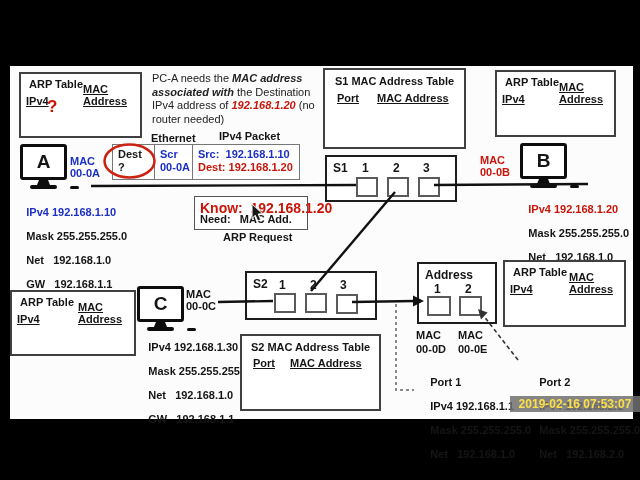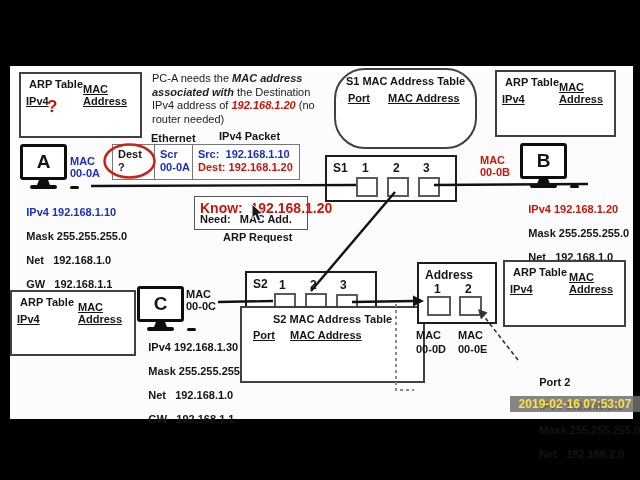--- a/index.html
+++ b/index.html
@@ -56,21 +56,21 @@
     <span class="arp-title">ARP Table</span>
     <span class="arp-col2"><span>MAC</span><br><span>Address</span></span>
     <span class="arp-col1">IPv4</span>
     <span class="arp-q">?</span>
   </div>
 
   <div class="note">
     <span>PC-A needs the </span><span class="em">MAC address</span><span> </span><span class="em">associated with</span><span> the Destination IPv4 address of </span><span class="em red">192.168.1.20</span><span> (no router needed)</span>
   </div>
 
-  <div class="mac-table" style="left:334px;top:68px;width:139px;height:77px;border-radius:31px;">
+  <div class="mac-table" style="left:323px;top:68px;width:139px;height:77px;">
     <span class="mt-title">S1 MAC Address Table</span>
     <span class="mt-port">Port</span>
     <span class="mt-mac">MAC Address</span>
   </div>
 
   <div class="arp-box" style="left:495px;top:70px;width:117px;height:63px;">
     <span class="arp-title">ARP Table</span>
     <span class="arp-col2"><span>MAC</span><br><span>Address</span></span>
     <span class="arp-col1">IPv4</span>
   </div>
@@ -158,21 +158,21 @@
   <div class="netbox" style="left:245px;top:271px;width:128px;height:45px;">
     <span class="nb-name">S2</span>
     <span class="portlbl" style="left:32px;top:5px;">1</span>
     <span class="portlbl" style="left:63px;top:5px;">2</span>
     <span class="portlbl" style="left:93px;top:5px;">3</span>
     <span class="portbox" style="left:27px;top:20px;"></span>
     <span class="portbox" style="left:58px;top:20px;"></span>
     <span class="portbox" style="left:89px;top:21px;"></span>
   </div>
 
-  <div class="mac-table" style="left:240px;top:306px;width:137px;height:73px;padding-left:44px;">
+  <div class="mac-table" style="left:240px;top:334px;width:137px;height:73px;">
     <span class="mt-title">S2 MAC Address Table</span>
     <span class="mt-port" style="left:11px;top:21px;">Port</span>
     <span class="mt-mac" style="left:48px;top:21px;">MAC Address</span>
   </div>
 
   <div class="netbox" style="left:417px;top:262px;width:76px;height:58px;">
     <span class="nb-name">Address</span>
     <span class="portlbl" style="left:15px;top:18px;">1</span>
     <span class="portlbl" style="left:46px;top:18px;">2</span>
     <span class="portbox" style="left:8px;top:32px;width:20px;"></span>
@@ -180,20 +180,26 @@
   </div>
   <div class="abs lines" style="left:416px;top:328px;line-height:14px;"><span>MAC</span><br><span>00-0D</span></div>
   <div class="abs lines" style="left:458px;top:328px;line-height:14px;"><span>MAC</span><br><span>00-0E</span></div>
 
   <div class="arp-box" style="left:503px;top:260px;width:119px;height:63px;">
     <span class="arp-title">ARP Table</span>
     <span class="arp-col2" style="left:64px;"><span>MAC</span><br><span>Address</span></span>
     <span class="arp-col1">IPv4</span>
   </div>
 
+  <div class="abs lines" style="left:418px;top:364px;">
+    <span>Port 1</span><br>
+    <span>IPv4 192.168.1.1</span><br>
+    <span>Mask 255.255.255.0</span><br>
+    <span>Net   192.168.1.0</span>
+  </div>
   <div class="abs lines" style="left:527px;top:364px;">
     <span>Port 2</span><br>
     <span>IPv4 192.168.2.1</span><br>
     <span>Mask 255.255.255.0</span><br>
     <span>Net   192.168.2.0</span>
   </div>
 
   <div id="timestamp">2019-02-16 07:53:07</div>
 
   <svg class="overlay" width="640" height="480" viewBox="0 0 640 480">

